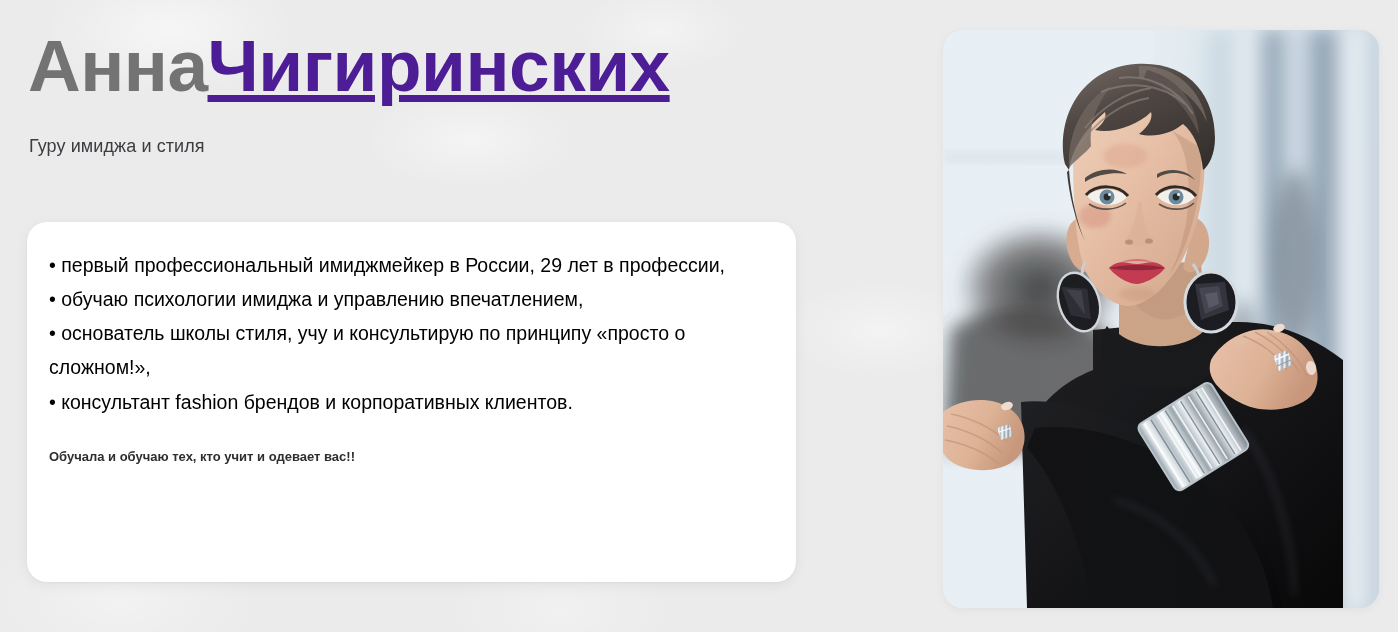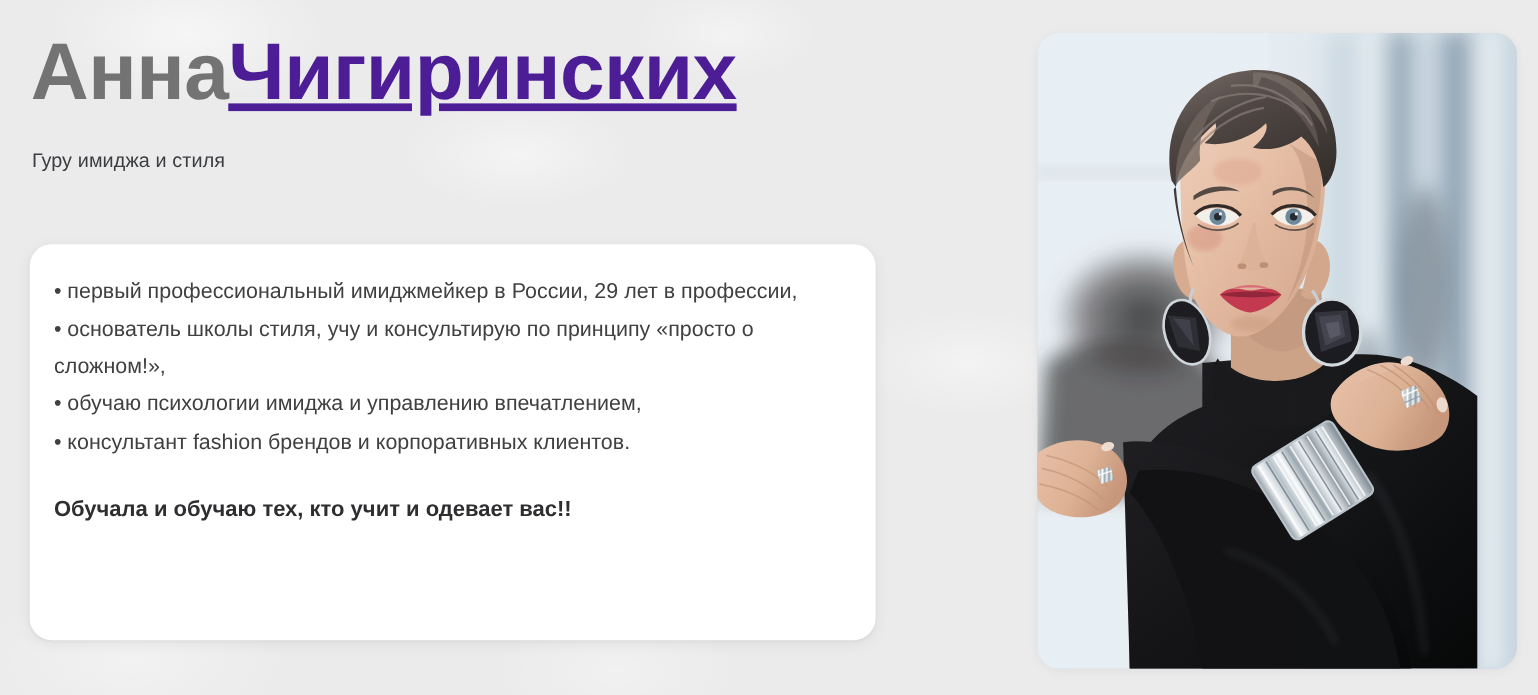--- a/index.html
+++ b/index.html
@@ -70,26 +70,26 @@
     width: 769px;
     height: 360px;
     background: #ffffff;
     border-radius: 20px;
     box-shadow: 0 3px 14px rgba(0,0,0,0.055), 0 1px 3px rgba(0,0,0,0.04);
     padding: 26px 28px 20px 22px;
   }
   .card-body {
     font-size: 19.5px;
     line-height: 1.75;
-    color: #404040;
+    color: #000000;
   }
   .card-body p { margin: 0; }
   .card-emph {
     margin-top: 28px;
-    font-size: 20px;
+    font-size: 13px;
     font-weight: bold;
     color: #2e2e30;
     line-height: 1.6;
   }
 
   
   .photo {
     position: absolute;
     left: 943px;
     top: 30px;
@@ -110,22 +110,22 @@
 
   <div class="left-col">
 
     <h1 class="title"><span class="first">Анна</span><span class="last">Чигиринских</span></h1>
 
     <div class="subtitle">Гуру имиджа и стиля</div>
 
     <div class="card">
       <div class="card-body">
         <p>• первый профессиональный имиджмейкер в России, 29 лет в профессии,</p>
+        <p>• обучаю психологии имиджа и управлению впечатлением,</p>
         <p>• основатель школы стиля, учу и консультирую по принципу «просто о сложном!»,</p>
-        <p>• обучаю психологии имиджа и управлению впечатлением,</p>
         <p>• консультант fashion брендов и корпоративных клиентов.</p>
       </div>
       <div class="card-emph">Обучала и обучаю тех, кто учит и одевает вас!!</div>
     </div>
 
   </div>
 
   <div class="photo">
     <svg viewBox="0 0 436 578" preserveAspectRatio="xMidYMid slice" aria-hidden="true">
       <defs>

